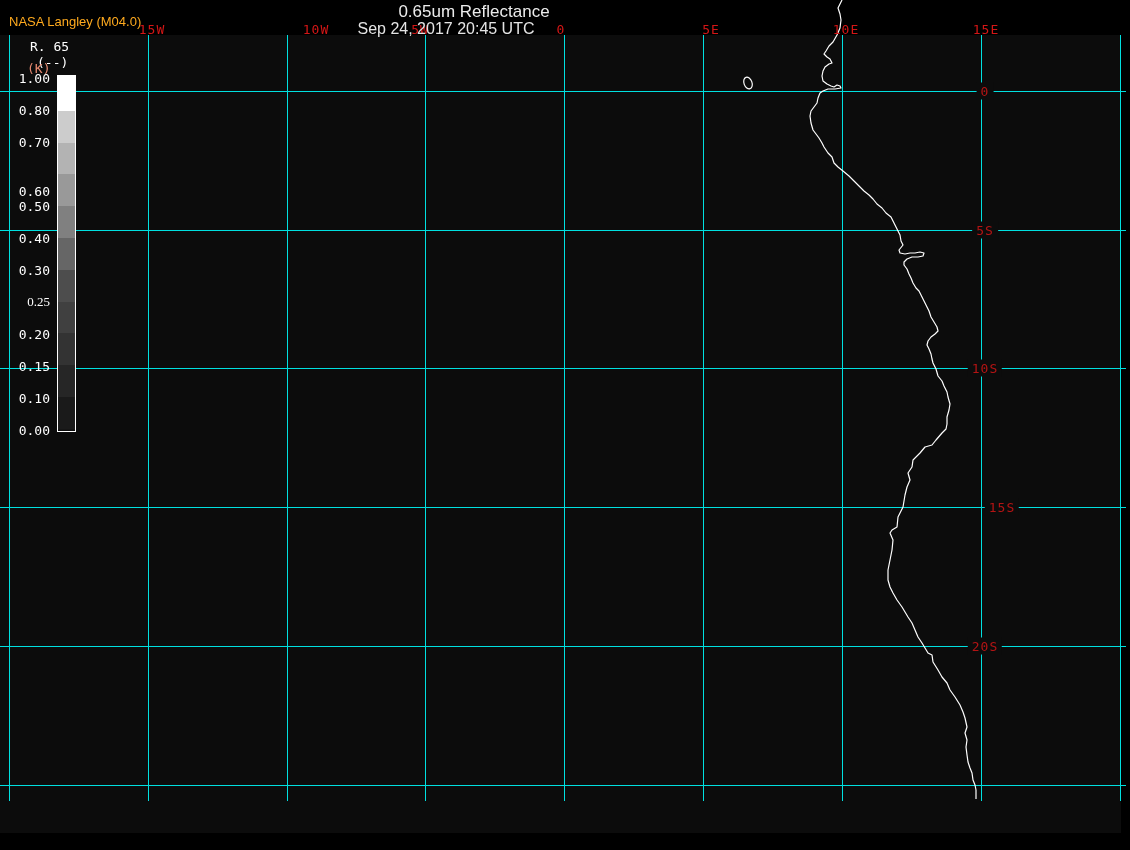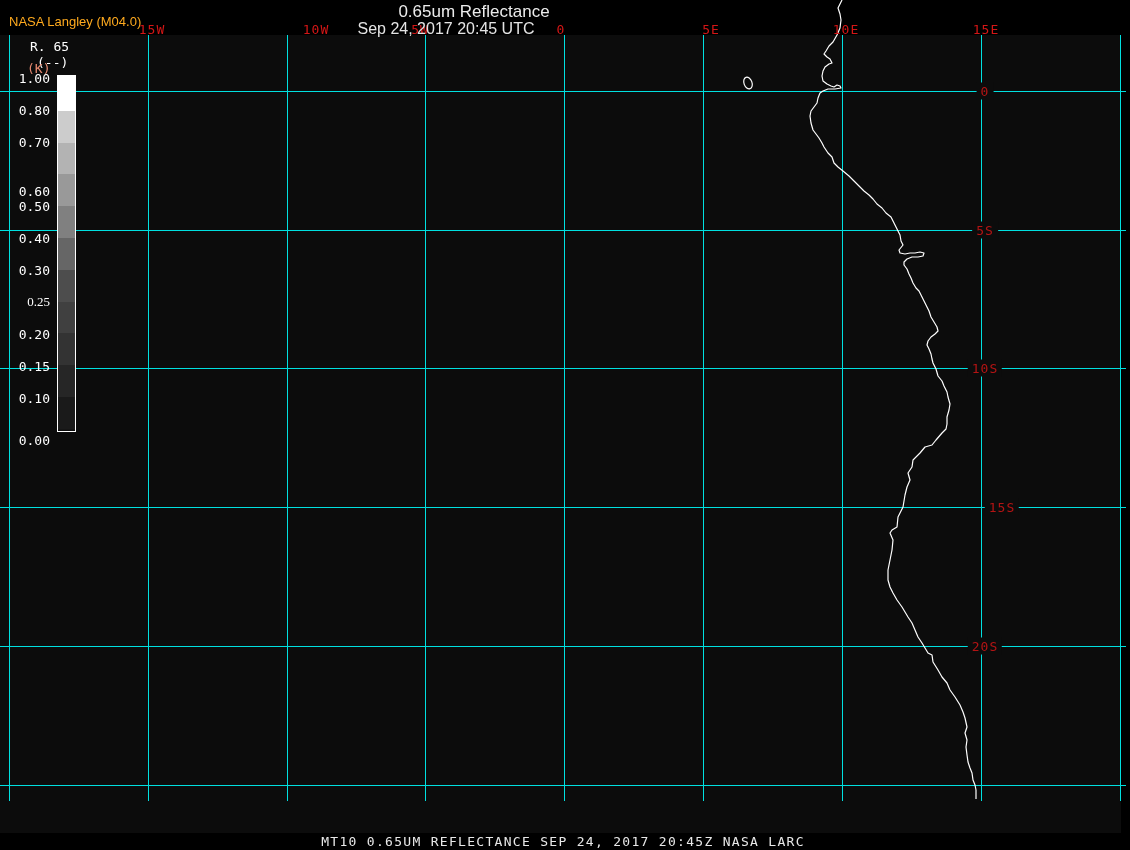--- a/index.html
+++ b/index.html
@@ -66,21 +66,21 @@
       <span class="abs cbar-tick" style="top: 110px;">0.80</span>
       <span class="abs cbar-tick" style="top: 142px;">0.70</span>
       <span class="abs cbar-tick" style="top: 191px;">0.60</span>
       <span class="abs cbar-tick" style="top: 206px;">0.50</span>
       <span class="abs cbar-tick" style="top: 238px;">0.40</span>
       <span class="abs cbar-tick" style="top: 270px;">0.30</span>
       <span class="abs cbar-tick" style="top: 302px; font-family: Liberation Serif, serif;">0.25</span>
       <span class="abs cbar-tick" style="top: 334px;">0.20</span>
       <span class="abs cbar-tick" style="top: 366px;">0.15</span>
       <span class="abs cbar-tick" style="top: 398px;">0.10</span>
-      <span class="abs cbar-tick" style="top: 440px;">0.00</span>
+      <span class="abs cbar-tick" style="top: 430px;">0.00</span>
     </div>
 
   <div id="brand" class="abs">NASA Langley (M04.0)</div>
   <div id="title" class="abs">0.65um Reflectance</div>
   <div id="subtitle" class="abs">Sep 24, 2017 20:45 UTC</div>
 
   <div id="lon-labels">
       <span class="abs lon-label" style="left: 152px;">15W</span>
       <span class="abs lon-label" style="left: 289px; margin-left: 27px;">10W</span>
       <span class="abs lon-label" style="left: 420px;">5W</span>
@@ -90,15 +90,14 @@
       <span class="abs lon-label" style="left: 986px;">15E</span>
     </div>
   <div id="lat-labels">
       <span class="abs lat-label" style="left: 985px; top: 91px;">0</span>
       <span class="abs lat-label" style="left: 985px; top: 230px;">5S</span>
       <span class="abs lat-label" style="left: 985px; top: 368px;">10S</span>
       <span class="abs lat-label" style="left: 1002px; top: 507px;">15S</span>
       <span class="abs lat-label" style="left: 985px; top: 646px;">20S</span>
     </div>
 
-  <div id="footer-caption" class="abs">MT10  0.65UM REFLECTANCE   SEP 24, 2017 20:45Z   NASA LARC</div>
 
 </div>
 
 </body></html>

